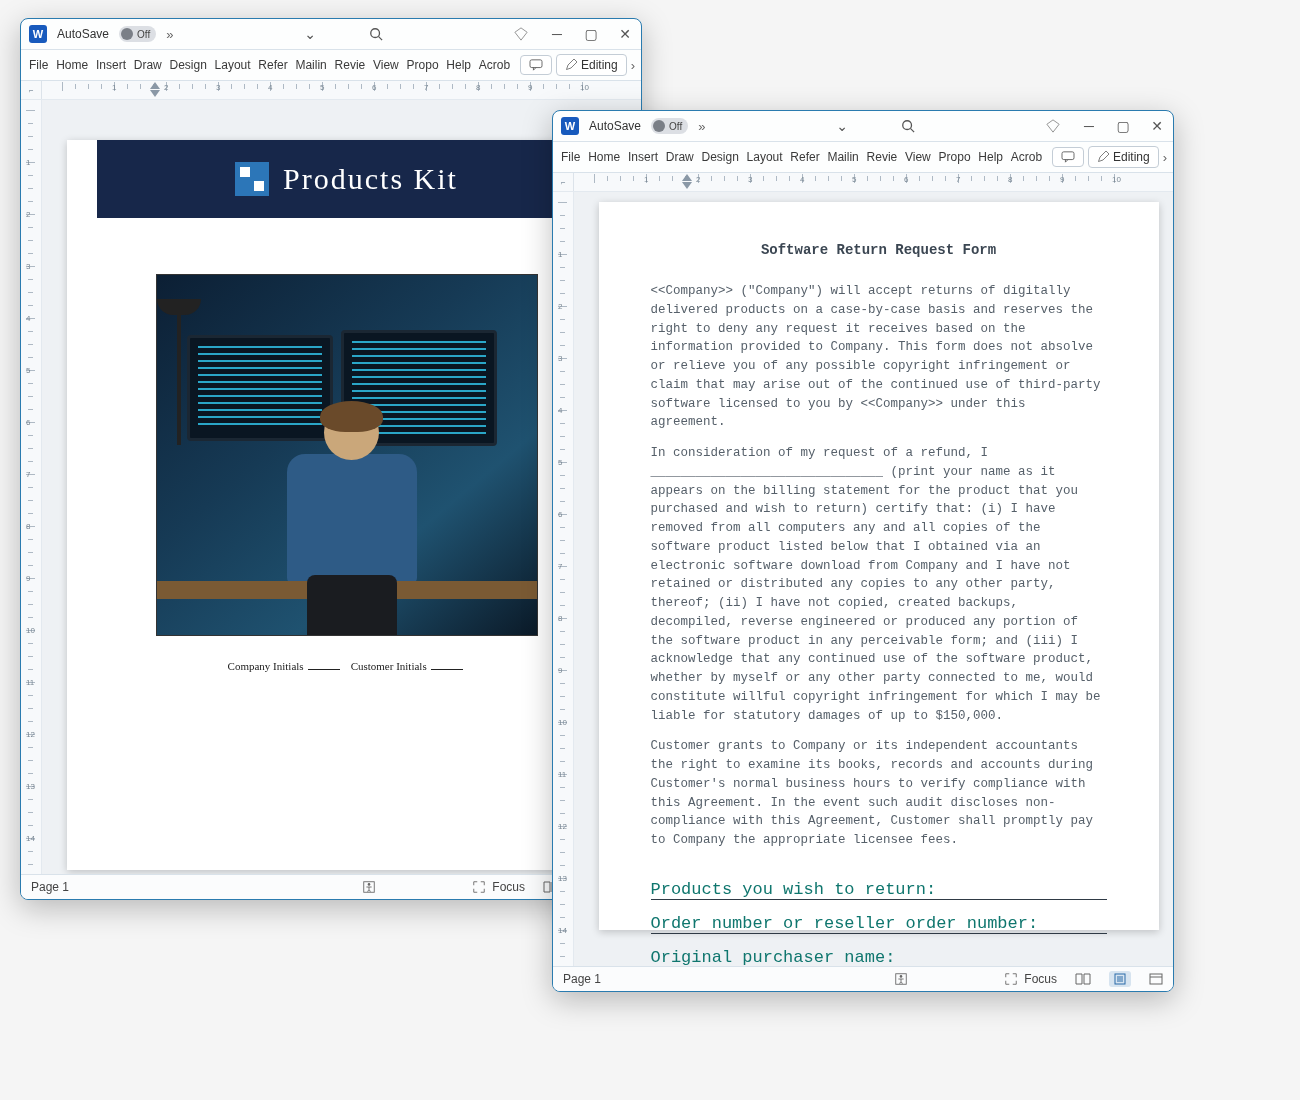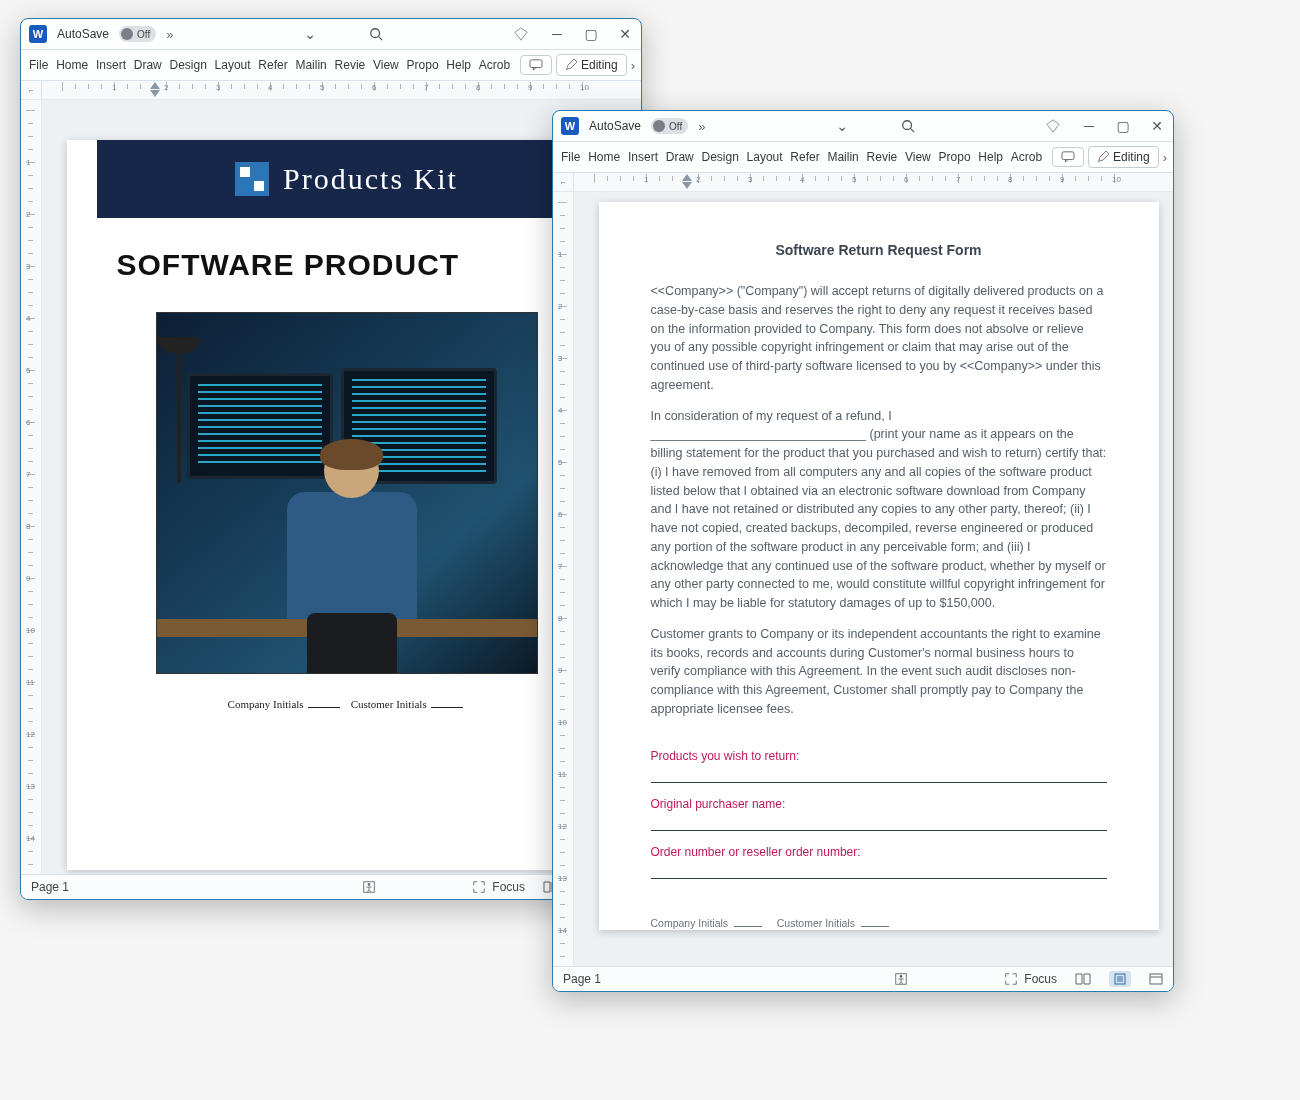--- a/index.html
+++ b/index.html
@@ -44,25 +44,25 @@
   .head{width:55px;height:55px;background:#caa77a;border-radius:50%;margin:0 auto;position:relative}
   .hair{position:absolute;inset:-4px -4px 28px -4px;background:#6a4a2a;border-radius:50% 50% 40% 40%}
   .torso{width:130px;height:130px;background:#2e5b86;border-radius:18px 18px 6px 6px;margin-top:-6px}
   .desk{position:absolute;left:0;right:0;bottom:36px;height:18px;background:#7a5a34}
   .chair{position:absolute;left:150px;bottom:0;width:90px;height:60px;background:#1a1c20;border-radius:8px 8px 0 0}
   .lamp{position:absolute;left:20px;top:30px;width:4px;height:140px;background:#222}
   .lamp::before{content:"";position:absolute;left:-20px;top:-6px;width:44px;height:16px;background:#222;border-radius:0 0 22px 22px}
   .initials{font-family:"Times New Roman",serif;font-size:11px;text-align:center;margin-top:24px;color:#222}
   .initials .line{display:inline-block;border-bottom:1px solid #222;width:32px;margin:0 2px}
   
-  .p2{width:560px;height:728px;padding:40px 52px 30px;box-sizing:border-box;font-family:Liberation Sans, sans-serif;color:#4a5560}
+  .p2{width:560px;height:728px;padding:40px 52px 30px;box-sizing:border-box;font-family:Liberation Mono, monospace;color:#4a5560}
   .p2 .t{text-align:center;font-weight:700;color:#3b4652;font-size:14px;margin-bottom:24px}
   .p2 p{font-size:12.5px;line-height:1.5;margin:0 0 12px;text-align:left;color:#56606a}
   .p2 .sub{text-align:center;font-weight:700;color:#3b4652;margin:10px 0 12px;font-size:13px}
-  .field{font-size:12px;color:#be185d;border-bottom:1.5px solid #2f3a45;padding-bottom:19px;margin-bottom:14px}
+  .field{font-size:17px;color:#0f766e;border-bottom:1.5px solid #2f3a45;padding-bottom:0;margin-bottom:14px}
   .p2 .foot{font-size:10.5px;color:#6a737c;margin-top:38px}
   .p2 .foot .line{display:inline-block;border-bottom:1px solid #6a737c;width:28px;margin:0 3px}
   
   .ticks{position:absolute;inset:0;font-size:8px;color:#7a8894}
   .ht{position:absolute;top:3px;border-left:1px solid #aeb9c4;height:5px}
   .ht.big{height:9px;top:1px}
   .hn{position:absolute;top:2px;font-size:8px}
   .vt{position:absolute;left:7px;border-top:1px solid #aeb9c4;width:5px}
   .vt.big{width:9px;left:5px}
   .vn{position:absolute;left:5px;font-size:8px}
@@ -269,21 +269,20 @@
           <div class="vt " style="top:764px"></div>
         </div>
       </div>
     <div class="canvas">
       <div class="page p1">
         <div class="banner">
           <div class="logo-sq"></div>
           <div class="brand">Products Kit</div>
         </div>
         <div class="doc-title">
-          <div>SOFTWARE PRODUCT</div>
         </div>
         <div class="photo">
           <div class="lamp"></div>
           <div class="monitor mon1">
               <div class="codebars"></div>
             </div>
           <div class="monitor mon2">
               <div class="codebars"></div>
             </div>
           <div class="person">
@@ -539,22 +538,22 @@
         </div>
       </div>
     <div class="canvas">
       <div class="page p2">
         <div class="t">Software Return Request Form</div>
         <p>&lt;&lt;Company&gt;&gt; ("Company") will accept returns of digitally delivered products on a case-by-case basis and reserves the right to deny any request it receives based on the information provided to Company. This form does not absolve or relieve you of any possible copyright infringement or claim that may arise out of the continued use of third-party software licensed to you by &lt;&lt;Company&gt;&gt; under this agreement.</p>
         <p>In consideration of my request of a refund, I _______________________________ (print your name as it appears on the billing statement for the product that you purchased and wish to return) certify that: (i) I have removed from all computers any and all copies of the software product listed below that I obtained via an electronic software download from Company and I have not retained or distributed any copies to any other party, thereof; (ii) I have not copied, created backups, decompiled, reverse engineered or produced any portion of the software product in any perceivable form; and (iii) I acknowledge that any continued use of the software product, whether by myself or any other party connected to me, would constitute willful copyright infringement for which I may be liable for statutory damages of up to $150,000.</p>
         <p>Customer grants to Company or its independent accountants the right to examine its books, records and accounts during Customer's normal business hours to verify compliance with this Agreement. In the event such audit discloses non-compliance with this Agreement, Customer shall promptly pay to Company the appropriate licensee fees.</p>
         <div style="height:18px"></div>
         <div class="field">Products you wish to return:</div>
+        <div class="field">Order number or reseller order number:</div>
         <div class="field">Original purchaser name:</div>
-        <div class="field">Order number or reseller order number:</div>
         <div class="foot">
           <span>Company Initials</span> <span class="line"></span>&nbsp;&nbsp;&nbsp;
           <span>Customer Initials</span> <span class="line"></span>
         </div>
       </div>
     </div>
   </div>
   <div class="status">
     <span>Page 1</span>
     <span class="spacer"></span>

